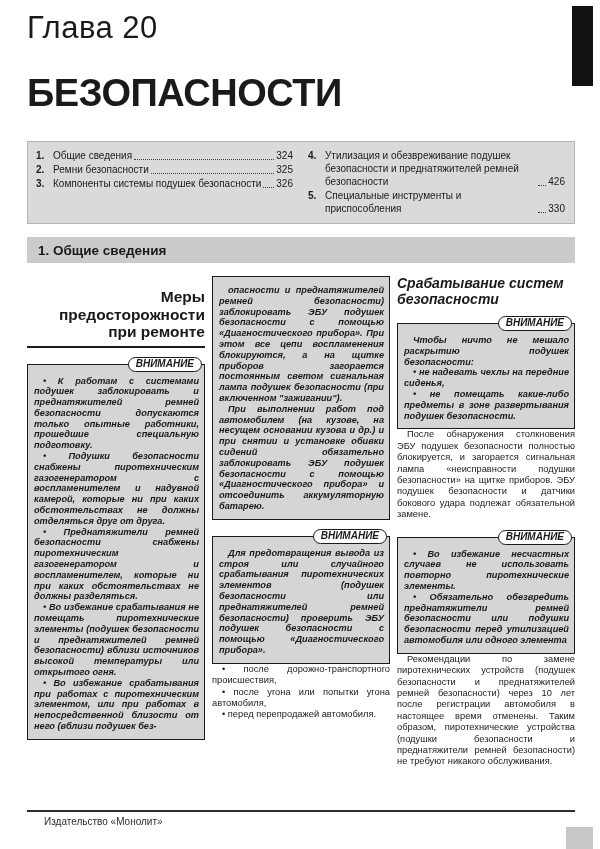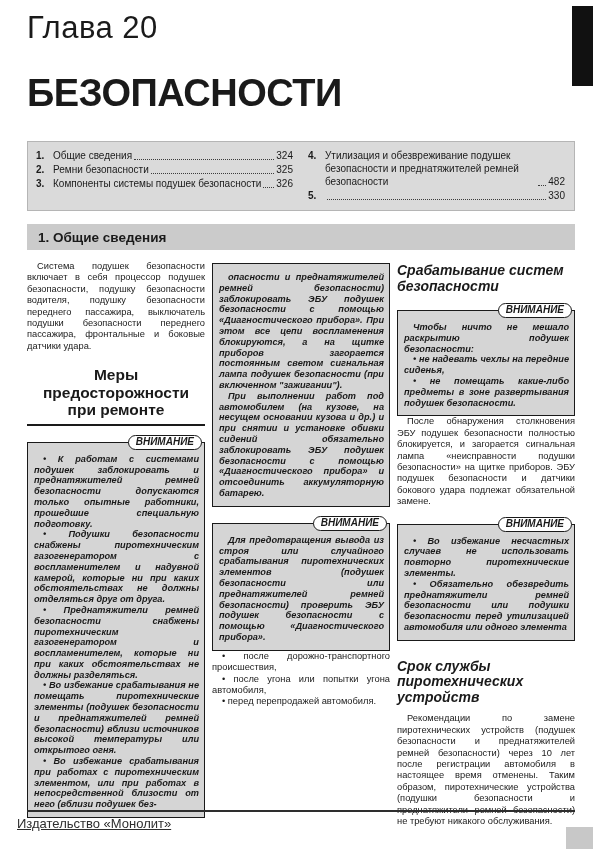--- a/index.html
+++ b/index.html
@@ -37,21 +37,21 @@
     margin-top:13px; background:#cbcbcb; height:26px;
     display:flex; align-items:center; padding-left:11px;
     font-size:13.5px; font-weight:bold;
   }
 
   
   .columns { margin-top:11px; display:flex; justify-content:space-between; }
   .col { width:178px; font-size:9.3px; line-height:11.4px; text-align:justify; }
   .col p { margin:0; text-indent:10px; }
   .h-rule {
-    font-size:15.5px; line-height:17.5px; font-weight:bold; text-align:center;
+    font-size:15.5px; line-height:17.5px; font-weight:bold; text-align:right;
     border-bottom:2.2px solid #1a1a1a; padding-bottom:5px; margin:14px 0 0 0; text-indent:0;
   }
   .h-ital {
     font-size:14px; line-height:15.5px; font-weight:bold; font-style:italic;
     text-align:left; margin:2px 0 8px 0; text-indent:0;
   }
   .h-ital.later { margin-top:18px; }
 
   
   .warnbox {
@@ -63,21 +63,21 @@
   .warnbox.cont { margin-top:2px; padding-top:8px; }
   .warn-tab {
     position:absolute; top:-8px; right:2px; background:#ffffff;
     border:1.8px solid #1a1a1a; border-radius:9px; padding:0 7px 1px 7px;
     font-size:10px; line-height:12px; font-weight:bold; font-style:italic; white-space:nowrap;
   }
   .mt12 { margin-top:12px; }
 
   
   .footer-rule { position:absolute; left:27px; right:25px; top:810px; border-top:2px solid #2e2e2e; }
-  .footer-text { position:absolute; left:17px; top:816px; font-size:13px; color:#2e2e2e;text-decoration:underline; }
+  .footer-text { position:absolute; left:44px; top:816px; font-size:10px; color:#2e2e2e; }
 </style>
 </head>
 <body>
 
 <div class="page">
 
   <div class="tab-top"></div>
   <div class="tab-bottom"></div>
 
   <div class="chapter">Глава 20</div>
@@ -105,38 +105,38 @@
         <span class="toc-label">Компоненты системы подушек безопасности</span>
         <span class="toc-dots"></span>
         <span class="toc-page">326</span>
       </div>
     </div>
     <div class="toc-col">
       <div class="toc-item">
         <span class="toc-num">4.</span>
         <span class="toc-label">Утилизация и обезвреживание подушек безопасности и преднатяжителей ремней безопасности</span>
         <span class="toc-dots"></span>
-        <span class="toc-page">482</span>
+        <span class="toc-page">426</span>
       </div>
       <div class="toc-item">
         <span class="toc-num">5.</span>
+        <span class="toc-label">Специальные инструменты и приспособления</span>
         <span class="toc-dots"></span>
         <span class="toc-page">330</span>
       </div>
     </div>
   </div>
 
   <div class="section-bar">
     <span>1. Общие сведения</span>
   </div>
 
   <div class="columns">
 
     <div class="col">
-      <p>Система подушек безопасности включает в себя процессор подушек безопасности, подушку безопасности водителя, подушку безопасности переднего пассажира, выключатель подушки безопасности переднего пассажира, фронтальные и боковые датчики удара.</p>
       <div class="h-rule">Меры предосторожности при ремонте</div>
       <div class="warnbox">
         <span class="warn-tab">ВНИМАНИЕ</span>
         <p>• К работам с системами подушек заблокировать и преднатяжителей ремней безопасности допускаются только опытные работники, прошедшие специальную подготовку.</p>
         <p>• Подушки безопасности снабжены пиротехническим газогенератором с воспламенителем и надувной камерой, которые ни при каких обстоятельствах не должны отделяться друг от друга.</p>
         <p>• Преднатяжители ремней безопасности снабжены пиротехническим газогенератором и воспламенителем, которые ни при каких обстоятельствах не должны разделяться.</p>
         <p>• Во избежание срабатывания не помещать пиротехнические элементы (подушек безопасности и преднатяжителей ремней безопасности) вблизи источников высокой температуры или открытого огня.</p>
         <p>• Во избежание срабатывания при работах с пиротехническим элементом, или при работах в непосредственной близости от него (вблизи подушек без-</p>
       </div>
     </div>
@@ -162,21 +162,20 @@
         <p>Чтобы ничто не мешало раскрытию подушек безопасности:</p>
         <p>• не надевать чехлы на передние сиденья,</p>
         <p>• не помещать какие-либо предметы в зоне развертывания подушек безопасности.</p>
       </div>
       <p class="mt12">После обнаружения столкновения ЭБУ подушек безопасности полностью блокируется, и загорается сигнальная лампа «неисправности подушки безопасности» на щитке приборов. ЭБУ подушек безопасности и датчики бокового удара подлежат обязательной замене.</p>
       <div class="warnbox">
         <span class="warn-tab">ВНИМАНИЕ</span>
         <p>• Во избежание несчастных случаев не использовать повторно пиротехнические элементы.</p>
         <p>• Обязательно обезвредить преднатяжители ремней безопасности или подушки безопасности перед утилизацией автомобиля или одного элемента</p>
       </div>
-      <div class="h-ital later">Срок службы пиротехнических устройств</div>
       <p>Рекомендации по замене пиротехнических устройств (подушек безопасности и преднатяжителей ремней безопасности) через 10 лет после регистрации автомобиля в настоящее время отменены. Таким образом, пиротехнические устройства (подушки безопасности и преднатяжители ремней безопасности) не требуют никакого обслуживания.</p>
     </div>
 
   </div>
 
   <div class="footer-rule"></div>
   <div class="footer-text">Издательство «Монолит»</div>
 
 </div>
 

